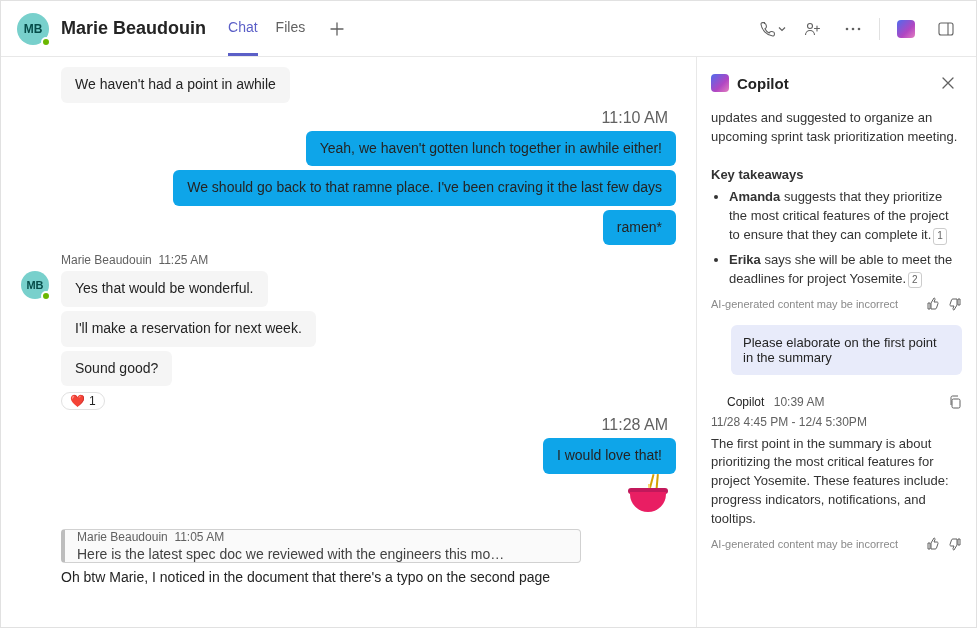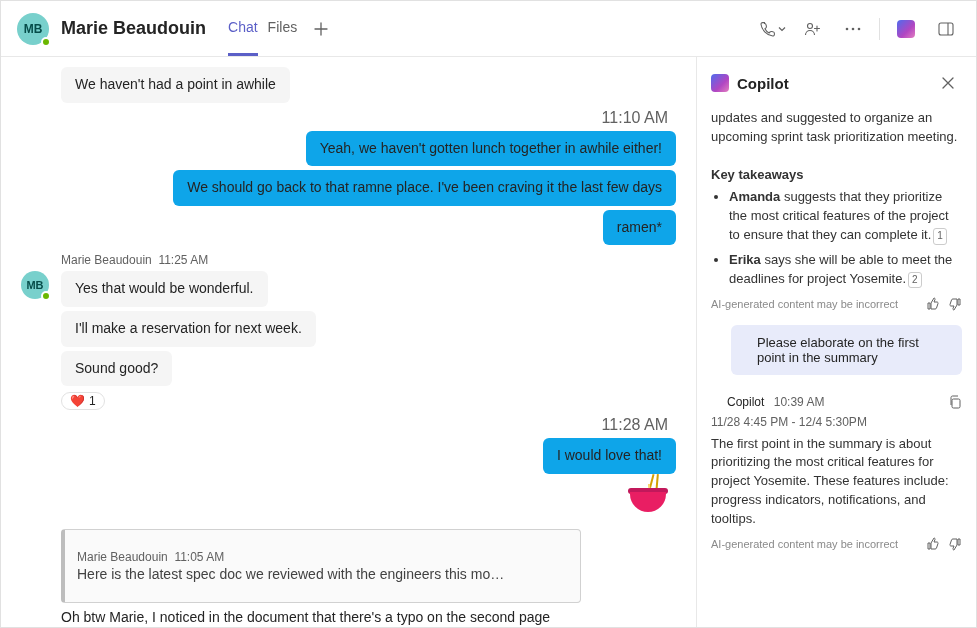--- a/index.html
+++ b/index.html
@@ -3,57 +3,57 @@
 <meta charset="utf-8">
 <style>
   * { box-sizing: border-box; margin: 0; padding: 0; }
   html, body { width: 977px; height: 628px; font-family: 'Segoe UI', sans-serif; font-size: 14px; color: #242424; overflow: hidden; background: #fff;}
   .app { display: flex; flex-direction: column; width: 100%; height: 100%; border: 1px solid #e1e1e1;}
   .header { display: flex; align-items: center; height: 56px; padding: 0 16px; border-bottom: 1px solid #e8e8e8;}
   .avatar { width: 32px; height: 32px; border-radius: 50%; background: #78d0cc; color: #064d4a; font-size: 12px; font-weight: 700; display: flex; align-items: center; justify-content: center; position: relative; flex-shrink: 0;}
   .avatar.small { width: 28px; height: 28px; font-size: 11px;}
   .presence { position: absolute; width: 10px; height: 10px; background: #6bb700; border: 2px solid #fff; border-radius: 50%; bottom: -2px; right: -2px;}
   .contact-name { font-size: 18px; font-weight: 700; margin-left: 12px;}
-  .tabs { display: flex; gap: 10px; margin-left: 22px; height: 100%; align-items: center;}
+  .tabs { display: flex; gap: 18px; margin-left: 22px; height: 100%; align-items: center;}
   .tab { font-size: 14px; color: #616161; height: 100%; display: flex; align-items: center; border-bottom: 3px solid transparent; cursor: pointer;}
   .tab.active { color: #5b5fc7; border-bottom-color: #5b5fc7; font-weight: 400;}
   .icon-btn { width: 28px; height: 28px; display: flex; align-items: center; justify-content: center; color: #616161; cursor: pointer; border-radius: 4px;}
   .header-right { margin-left: auto; display: flex; align-items: center; gap: 12px;}
   .divider { width: 1px; height: 22px; background: #e1e1e1;}
   .body { display: flex; flex: 1; overflow: hidden;}
   .chat-area { flex: 1; overflow-y: auto; padding: 10px 20px;}
   .ts-row { font-size: 16px; color: #616161; text-align: right; margin: 6px 8px 4px 0;}
   .sender-row { font-size: 12px; color: #616161; margin: 8px 0 4px 40px;}
   .msg-row { display: flex; margin-bottom: 4px;}
   .msg-row.in { justify-content: flex-start;}
   .msg-row.out { justify-content: flex-end;}
   .msg-gutter { width: 40px; flex-shrink: 0;}
   .bubble { padding: 8px 14px; border-radius: 6px; max-width: 520px; font-size: 14px; line-height: 1.4;}
   .bubble.in { background: #f5f5f5;}
   .bubble.out { background: #0ea5e9;}
   .reaction { display: inline-flex; align-items: center; gap: 4px; background: #fff; border: 1px solid #e1e1e1; border-radius: 12px; padding: 1px 8px; font-size: 12px; margin-left: 40px; margin-top: 2px; color:#c4314b;}
   .emoji-big { text-align: right; font-size: 36px; margin: 4px 8px 8px 0;}
-  .quoted { border: 1px solid #d1d1d1; border-radius: 4px; padding: 20px 12px; margin: 8px 0 6px 40px; background: #fafafa; max-width: 520px; border-left: 4px solid #bdbdbd;}
+  .quoted { border: 1px solid #d1d1d1; border-radius: 4px; padding: 0 12px; margin: 8px 0 6px 40px; background: #fafafa; max-width: 520px; border-left: 4px solid #bdbdbd;}
   .quoted .q-sender { font-size: 12px; color: #616161; margin-bottom: 2px;}
   .quoted .q-text { font-size: 14px; color: #424242; white-space: nowrap; overflow: hidden; text-overflow: ellipsis;}
   
   .copilot { width: 280px; border-left: 1px solid #e8e8e8; display: flex; flex-direction: column;}
   .cp-head { display: flex; align-items: center; padding: 12px 14px; gap: 8px;}
   .cp-title { font-weight: 700; font-size: 15px;}
   .cp-close { margin-left: auto;}
   .cp-body { flex: 1; overflow-y: auto; padding: 0 14px 14px;}
   .cp-block { font-size: 13px; line-height: 1.45; color: #333;}
   .cp-block b { font-weight: 700;}
   .cp-block ul { padding-left: 18px; margin-top: 4px;}
   .cp-block li { margin-bottom: 6px;}
   .ref-num { display: inline-block; border: 1px solid #ccc; border-radius: 3px; font-size: 10px; padding: 0 3px; margin-left: 2px; color: #616161;}
   .disclaimer-row { display: flex; align-items: center; margin-top: 8px; gap: 8px;}
   .disclaimer { font-size: 11px; color: #8a8a8a; flex: 1;}
   .thumb { color: #616161; cursor: pointer;}
-  .user-prompt { background: #e8ebfa; border-radius: 6px; padding: 10px 26px; margin: 14px 0 14px 20px; font-size: 13px;}
+  .user-prompt { background: #e8ebfa; border-radius: 6px; padding: 10px 12px; margin: 14px 0 14px 20px; font-size: 13px;}
   .cp-meta { font-size: 12px; color: #616161; margin: 6px 16px;}
   .cp-meta .sender { color: #242424; font-weight: 400; margin-right: 6px;}
   .cp-date { font-size: 12px; color: #616161; margin-bottom: 6px;}
   .cp-meta-row { display:flex; align-items:center;}
   .copy-ic { margin-left:auto; color:#616161;}
   .bowl { display: inline-block; position: relative; width: 40px; height: 34px;}
   .bowl .b-body { position:absolute; bottom:0; left:2px; width:36px; height:20px; background:#e91e63; border-radius: 0 0 20px 20px;}
   .bowl .b-rim { position:absolute; bottom:18px; left:0; width:40px; height:6px; background:#c2185b; border-radius:3px;}
   .bowl .sticks { position:absolute; top:-4px; right:6px; width:14px; height:18px; }
   .bowl .sticks::before, .bowl .sticks::after { content:''; position:absolute; width:2px; height:20px; background:#d4a000; top:0;}

